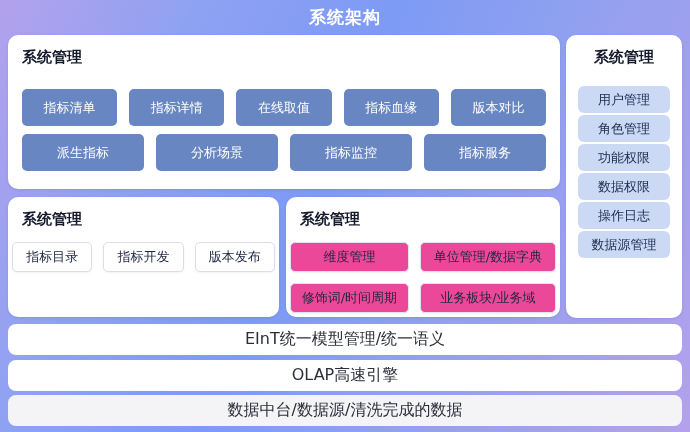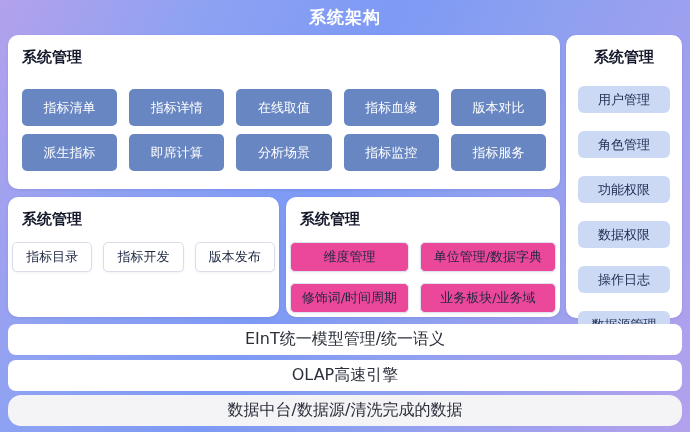--- a/index.html
+++ b/index.html
@@ -36,52 +36,51 @@
   }
   .panel-mid-left .btn-row,.panel-mid-right .btn-row{margin-top:13px;gap:11px;padding:0 4px;}
   .panel-mid-left .btn-row + .btn-row,.panel-mid-right .btn-row + .btn-row{margin-top:11px;}
   .btn-light{
     flex:1;height:28px;background:#ffffff;border:1px solid #d9deea;border-radius:5px;
     color:#1e2742;font-size:13px;display:flex;align-items:center;justify-content:center;
     white-space:nowrap;box-shadow:0 1px 2px rgba(80,90,140,0.08);
   }
   .panel-mid-right .btn-light{background:#ec4899;border-color:#dfe3f2;}
   .panel-mid-right .btn-wide{flex:1.15;}
-  .sidebar-list{display:flex;flex-direction:column;gap:18px;margin:19px 12px 0 12px;}
+  .sidebar-list{display:flex;flex-direction:column;gap:2px;margin:19px 12px 0 12px;}
   .btn-side{
     height:27px;background:#ccd9f4;border-radius:6px;
     color:#1c2b50;font-size:13px;display:flex;align-items:center;justify-content:center;
     white-space:nowrap;
   }
   .layer-bar{
     position:absolute;left:8px;width:674px;height:31px;background:#ffffff;border-radius:8px;
     display:flex;align-items:center;justify-content:center;
     color:#2b2f3a;font-size:16px;font-weight:500;
   }
   .layer-1{top:324px;}
   .layer-2{top:360px;}
-  .layer-3{top:395px;background:#f4f3f6;border-radius:13px;}
+  .layer-3{top:395px;background:#f4f3f6;}
 </style>
 </head>
 <body>
 
 <div class="title-bar">系统架构</div>
 
 <div class="card panel-top">
   <div class="panel-header">系统管理</div>
   <div class="btn-row">
     <div class="btn-dark">指标清单</div>
     <div class="btn-dark">指标详情</div>
     <div class="btn-dark">在线取值</div>
     <div class="btn-dark">指标血缘</div>
     <div class="btn-dark">版本对比</div>
   </div>
   <div class="btn-row">
     <div class="btn-dark">派生指标</div>
-    <div class="btn-dark">即席计算</div>
     <div class="btn-dark">分析场景</div>
     <div class="btn-dark">指标监控</div>
     <div class="btn-dark">指标服务</div>
   </div>
 </div>
 
 <div class="card panel-mid-left">
   <div class="panel-header">系统管理</div>
   <div class="btn-row">
     <div class="btn-light">指标目录</div>

